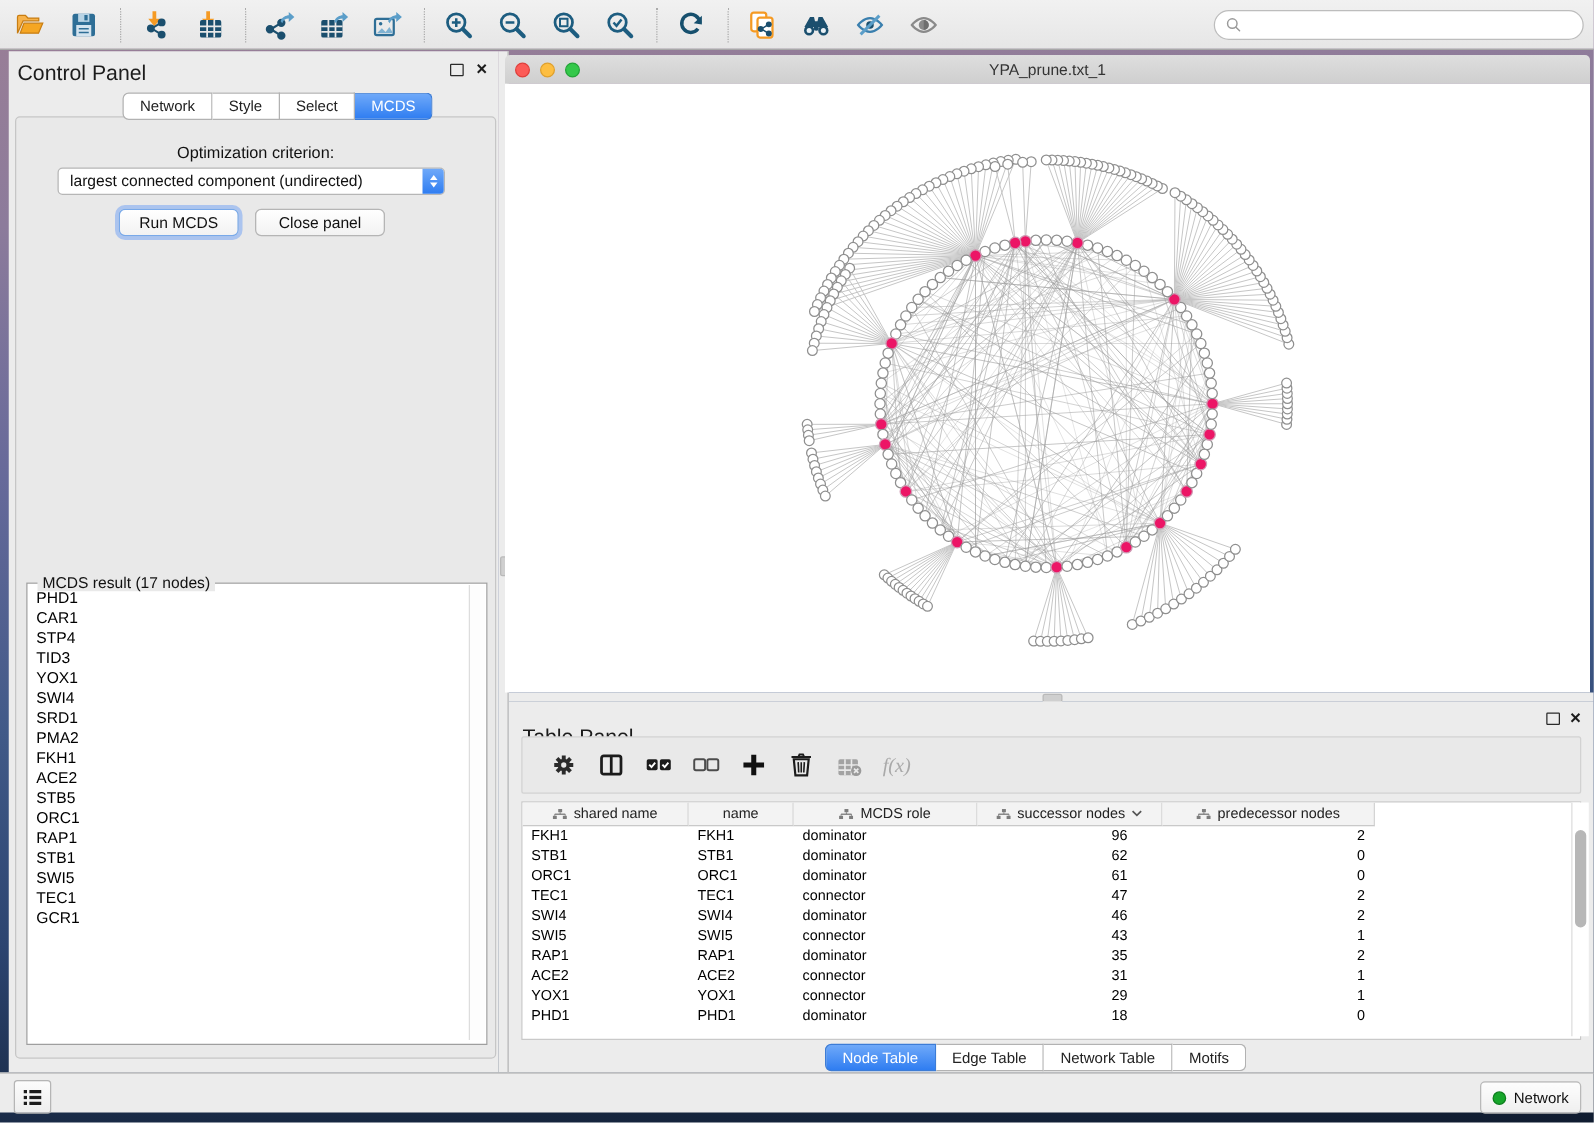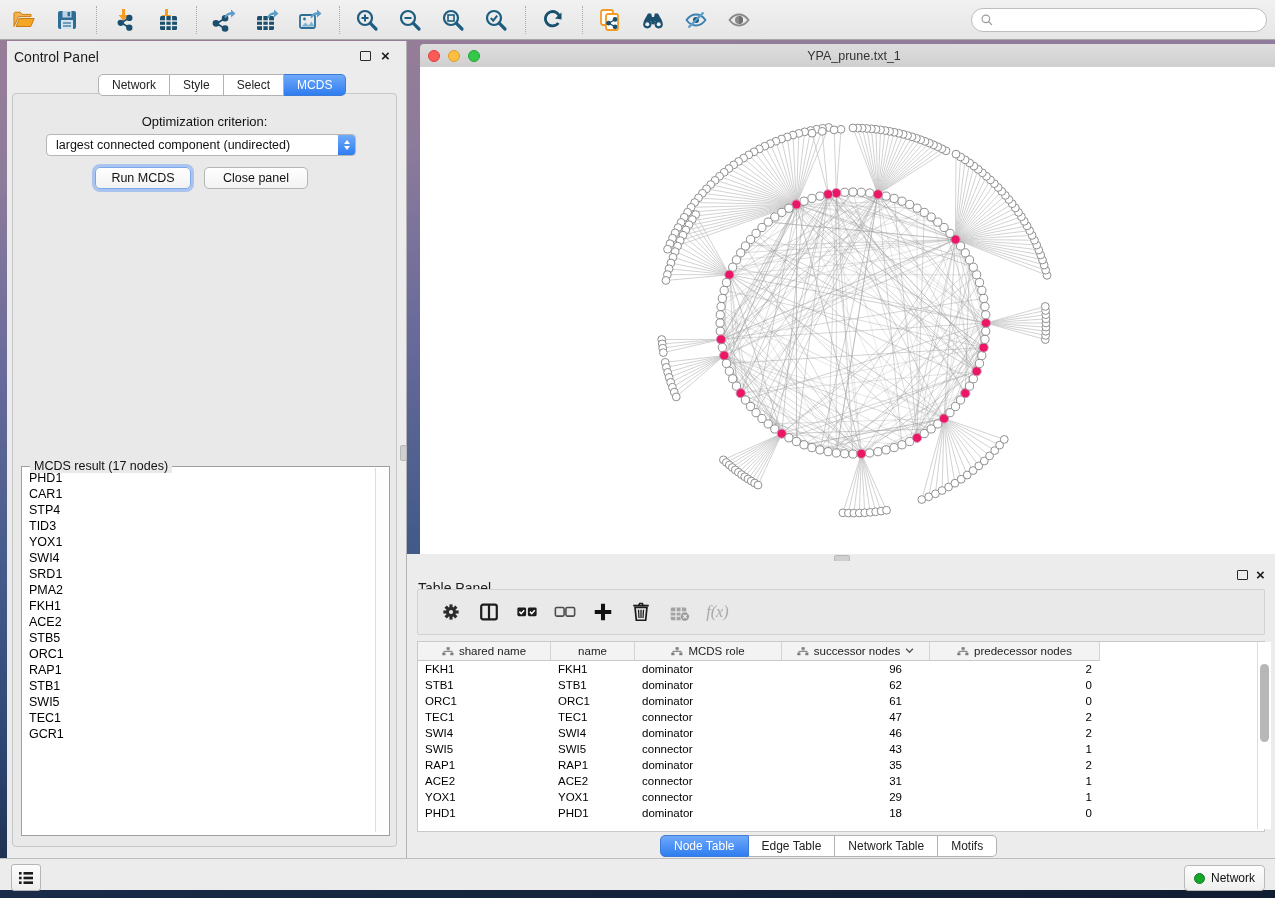--- a/index.html
+++ b/index.html
@@ -13,21 +13,21 @@
   
   #toolbar{left:0;top:0;width:1275px;height:40px;
     background:linear-gradient(#f1f1f1,#e6e6e6);
     border-bottom:1px solid #a8a8a8;display:flex;align-items:center;padding-left:10px;box-sizing:border-box;}
   .tb-btn{width:28px;height:30px;display:flex;align-items:center;justify-content:center;margin-right:15px;background:none;border:none;padding:0;}
   .tb-sep{width:1px;height:28px;border-left:1px dotted #ababab;margin:0 12px 0 0;}
   #tb-search{position:absolute;right:8px;top:8px;width:296px;height:24px;background:#fff;border:1px solid #bdbdbd;border-radius:12px;display:flex;align-items:center;padding-left:8px;box-sizing:border-box;}
   #tb-search input{border:none;outline:none;width:250px;font-size:12px;background:transparent;margin-left:5px;}
   
   #cp{left:7px;top:41px;width:392px;height:817px;background:#ececec;}
-  .panel-title{font-size:14px;color:#1c1c1c;}
+  .panel-title{font-size:17px;color:#1c1c1c;}
   .float-ico{display:inline-block;width:9px;height:8px;border:1.5px solid #2a2a2a;border-radius:1px;}
   .close-ico{font-size:15px;font-weight:700;color:#1c1c1c;line-height:10px;}
   #cp-tabs{left:71px;top:33px;display:flex;z-index:3;margin-left:20px;}
   .tab{height:20px;line-height:20px;font-size:12px;color:#222;background:#fff;border:1px solid #b2b2b2;border-left:none;padding:0 13px;text-align:center;}
   .tab:first-child{border-left:1px solid #b2b2b2;border-radius:5px 0 0 5px;}
   .tab:last-child{border-radius:0 5px 5px 0;}
   .tab.active{background:linear-gradient(#6fa9f9,#2f7df1);color:#fff;border-color:#3c7cd6;}
   #cp-inner{left:5px;top:52px;width:383px;height:752px;background:#e9e9e9;border:1px solid #c6c6c6;border-radius:4px;}
   #crit-label{left:0;top:20px;width:100%;text-align:center;font-size:13px;color:#111;}
   #crit-select{left:33px;top:40px;width:310px;height:22px;background:#fff;border:1px solid #b6b6b6;border-radius:4px;box-sizing:border-box;display:flex;align-items:center;}
@@ -40,21 +40,21 @@
   #btn-close{left:191px;top:73px;width:104px;}
   #result-box{left:8px;top:372px;width:367px;height:368px;border:1px solid #9f9f9f;background:#fff;}
   #result-legend{position:absolute;left:8px;top:-8px;background:#e9e9e9;font-size:12.5px;color:#111;padding:0 4px;}
   #result-list{position:absolute;left:1px;top:3px;width:352px;height:362px;overflow:hidden;}
   .mcds-item{font-size:12.5px;line-height:16px;color:#000;padding-left:6px;}
   #result-scroll{position:absolute;right:1px;top:1px;width:12px;height:364px;border-left:1px solid #ddd;background:#fdfdfd;}
   
   #vsplit{left:399px;top:41px;width:8px;height:817px;background:#ececec;border-right:1px solid #b3b3b3;box-sizing:border-box;}
   #vsplit .grab{position:absolute;left:1px;top:404px;width:5px;height:14px;background:#cfcfcf;border:1px solid #b9b9b9;border-radius:2px;}
   
-  #netwin{left:420px;top:44px;width:720px;height:510px;}
+  #netwin{left:404px;top:44px;width:720px;height:510px;}
   #net-titlebar{left:0;top:0;width:868px;height:23px;background:linear-gradient(#dedede,#cfcfcf);border-bottom:1px solid #aeaeae;border-radius:4px 4px 0 0;display:flex;align-items:center;}
   .tl{width:12px;height:12px;border-radius:50%;margin-left:8px;}
   #net-title{position:absolute;width:100%;text-align:center;font-size:12.5px;color:#333;}
   #net-canvas{left:0;top:23px;width:868px;height:487px;background:#fff;}
   #hsplit{left:407px;top:554px;width:868px;height:7px;background:#ececec;}
   #hsplit .grab{position:absolute;left:427px;top:1px;width:14px;height:5px;background:#cfcfcf;border:1px solid #b9b9b9;border-radius:2px;}
   
   #tpanel{left:407px;top:561px;width:868px;height:297px;background:#ececec;}
   #tp-toolbar{left:10px;top:28px;width:848px;height:46px;background:#e9e9e9;border:1px solid #d2d2d2;border-radius:2px;display:flex;align-items:center;padding-left:18px;box-sizing:border-box;}
   .tp-btn{width:30px;height:34px;display:flex;align-items:center;justify-content:center;margin-right:8px;background:none;border:none;padding:0;}

